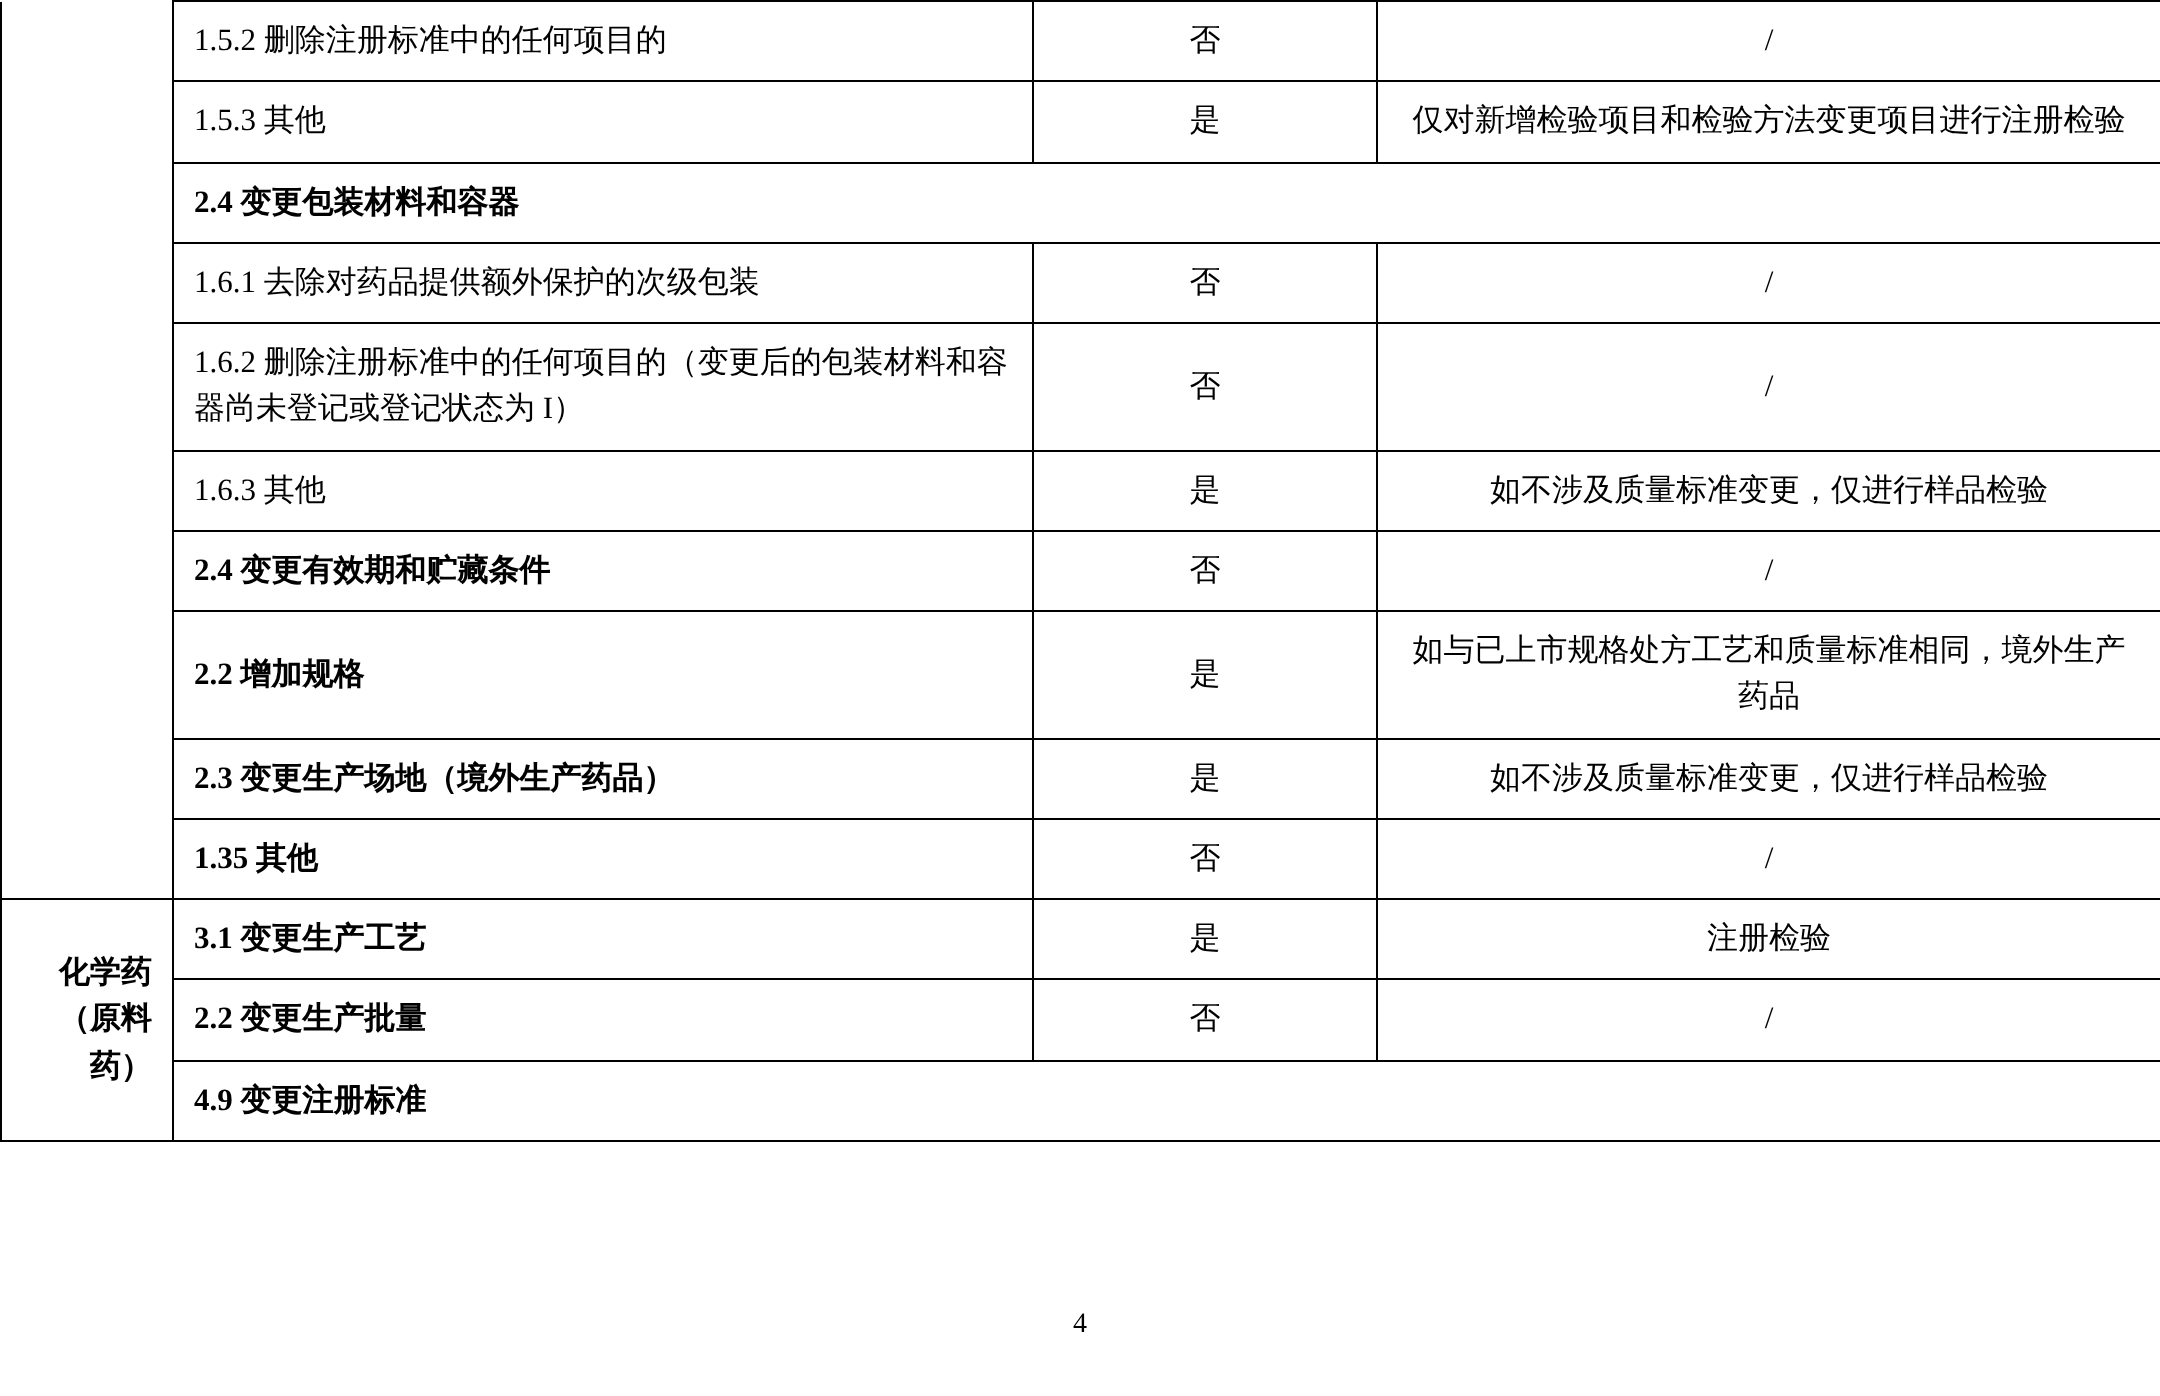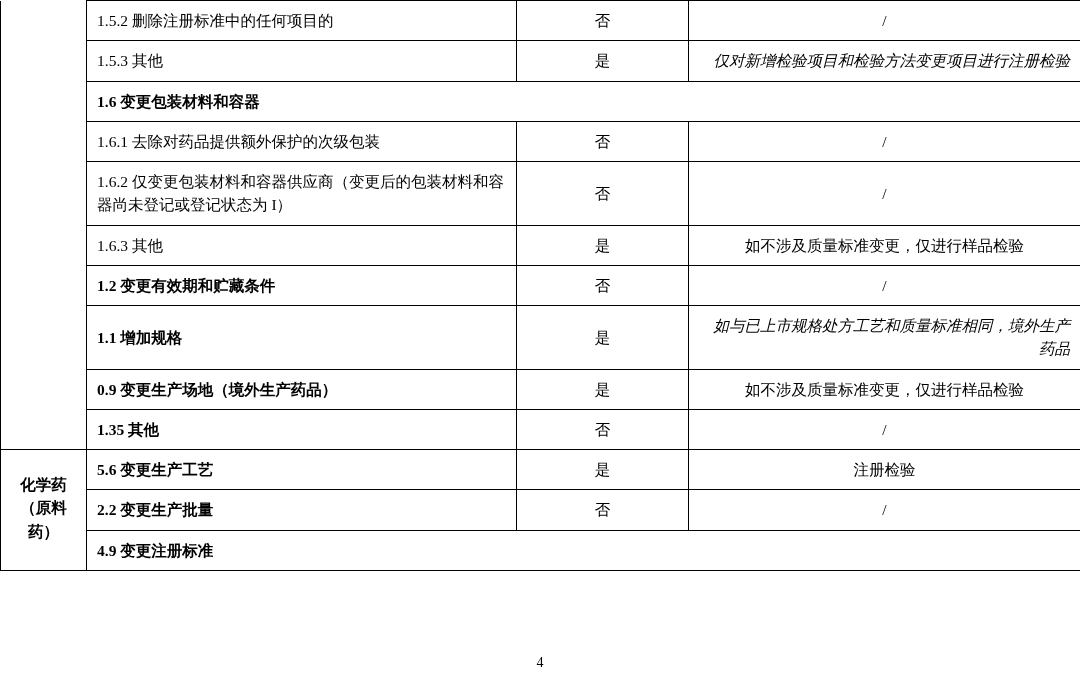--- a/index.html
+++ b/index.html
@@ -37,41 +37,40 @@
     vertical-align: middle;
     word-break: break-word;
   }
   
   col.c-cat   { width: 86px; }
   col.c-item  { width: 430px; }
   col.c-need  { width: 172px; }
   col.c-note  { width: 392px; }
 
   .cat-cell {
-    text-align: center;
+    text-align: right;
     font-weight: bold;
-    font-family: Liberation Mono, monospace;
+    font-family: Liberation Sans, sans-serif;
     font-size: 15.5px;
     line-height: 1.6;
   }
   .item-cell {
     text-align: left;
   }
   .item-cell.bold {
     font-weight: bold;
   }
   .center {
     text-align: center;
   }
   .note-cell {
     text-align: center;
   }
   .note-cell.justify {
-    text-align: right;
-    font-style: italic;
+    text-align: center;
   }
   .page-number {
     position: absolute;
     left: 0;
     top: 655px;
     width: 1080px;
     text-align: center;
     font-size: 14px;
     font-family: "Liberation Serif", "DejaVu Serif", serif;
   }
@@ -99,78 +98,78 @@
 
       <tr>
         <td class="cat-cell" style="border-left:1px solid #000;border-top:none;border-bottom:none;border-right:none;"></td>
         <td class="item-cell">1.5.3 其他</td>
         <td class="center">是</td>
         <td class="note-cell justify">仅对新增检验项目和检验方法变更项目进行注册检验</td>
       </tr>
 
       <tr>
         <td class="cat-cell" style="border-left:1px solid #000;border-top:none;border-bottom:none;border-right:none;"></td>
-        <td class="item-cell bold" colspan="3">1.6 变更包装材料和容器</td>
+        <td class="item-cell bold" colspan="3">2.4 变更包装材料和容器</td>
       </tr>
 
       <tr>
         <td class="cat-cell" style="border-left:1px solid #000;border-top:none;border-bottom:none;border-right:none;"></td>
         <td class="item-cell">1.6.1 去除对药品提供额外保护的次级包装</td>
         <td class="center">否</td>
         <td class="note-cell">/</td>
       </tr>
 
       <tr>
         <td class="cat-cell" style="border-left:1px solid #000;border-top:none;border-bottom:none;border-right:none;"></td>
-        <td class="item-cell">1.6.2 仅变更包装材料和容器供应商（变更后的包装材料和容器尚未登记或登记状态为 I）</td>
+        <td class="item-cell">1.6.2 删除注册标准中的任何项目的（变更后的包装材料和容器尚未登记或登记状态为 I）</td>
         <td class="center">否</td>
         <td class="note-cell">/</td>
       </tr>
 
       <tr>
         <td class="cat-cell" style="border-left:1px solid #000;border-top:none;border-bottom:none;border-right:none;"></td>
         <td class="item-cell">1.6.3 其他</td>
         <td class="center">是</td>
         <td class="note-cell">如不涉及质量标准变更，仅进行样品检验</td>
       </tr>
 
       <tr>
         <td class="cat-cell" style="border-left:1px solid #000;border-top:none;border-bottom:none;border-right:none;"></td>
-        <td class="item-cell bold">1.2 变更有效期和贮藏条件</td>
+        <td class="item-cell bold">2.4 变更有效期和贮藏条件</td>
         <td class="center">否</td>
         <td class="note-cell">/</td>
       </tr>
 
       <tr>
         <td class="cat-cell" style="border-left:1px solid #000;border-top:none;border-bottom:none;border-right:none;"></td>
-        <td class="item-cell bold">1.1  增加规格</td>
+        <td class="item-cell bold">2.2  增加规格</td>
         <td class="center">是</td>
         <td class="note-cell justify">如与已上市规格处方工艺和质量标准相同，境外生产药品</td>
       </tr>
 
       <tr>
         <td class="cat-cell" style="border-left:1px solid #000;border-top:none;border-bottom:none;border-right:none;"></td>
-        <td class="item-cell bold">0.9 变更生产场地（境外生产药品）</td>
+        <td class="item-cell bold">2.3 变更生产场地（境外生产药品）</td>
         <td class="center">是</td>
         <td class="note-cell">如不涉及质量标准变更，仅进行样品检验</td>
       </tr>
 
       <tr>
         <td class="cat-cell" style="border-left:1px solid #000;border-top:none;border-bottom:1px solid #000;border-right:none;"></td>
         <td class="item-cell bold">1.35 其他</td>
         <td class="center">否</td>
         <td class="note-cell">/</td>
       </tr>
 
       <tr>
         <td class="cat-cell" rowspan="3">
           <div>化学药</div>
           <div>（原料药）</div>
         </td>
-        <td class="item-cell bold">5.6 变更生产工艺</td>
+        <td class="item-cell bold">3.1 变更生产工艺</td>
         <td class="center">是</td>
         <td class="note-cell">注册检验</td>
       </tr>
 
       <tr>
         <td class="item-cell bold">2.2 变更生产批量</td>
         <td class="center">否</td>
         <td class="note-cell">/</td>
       </tr>
 

